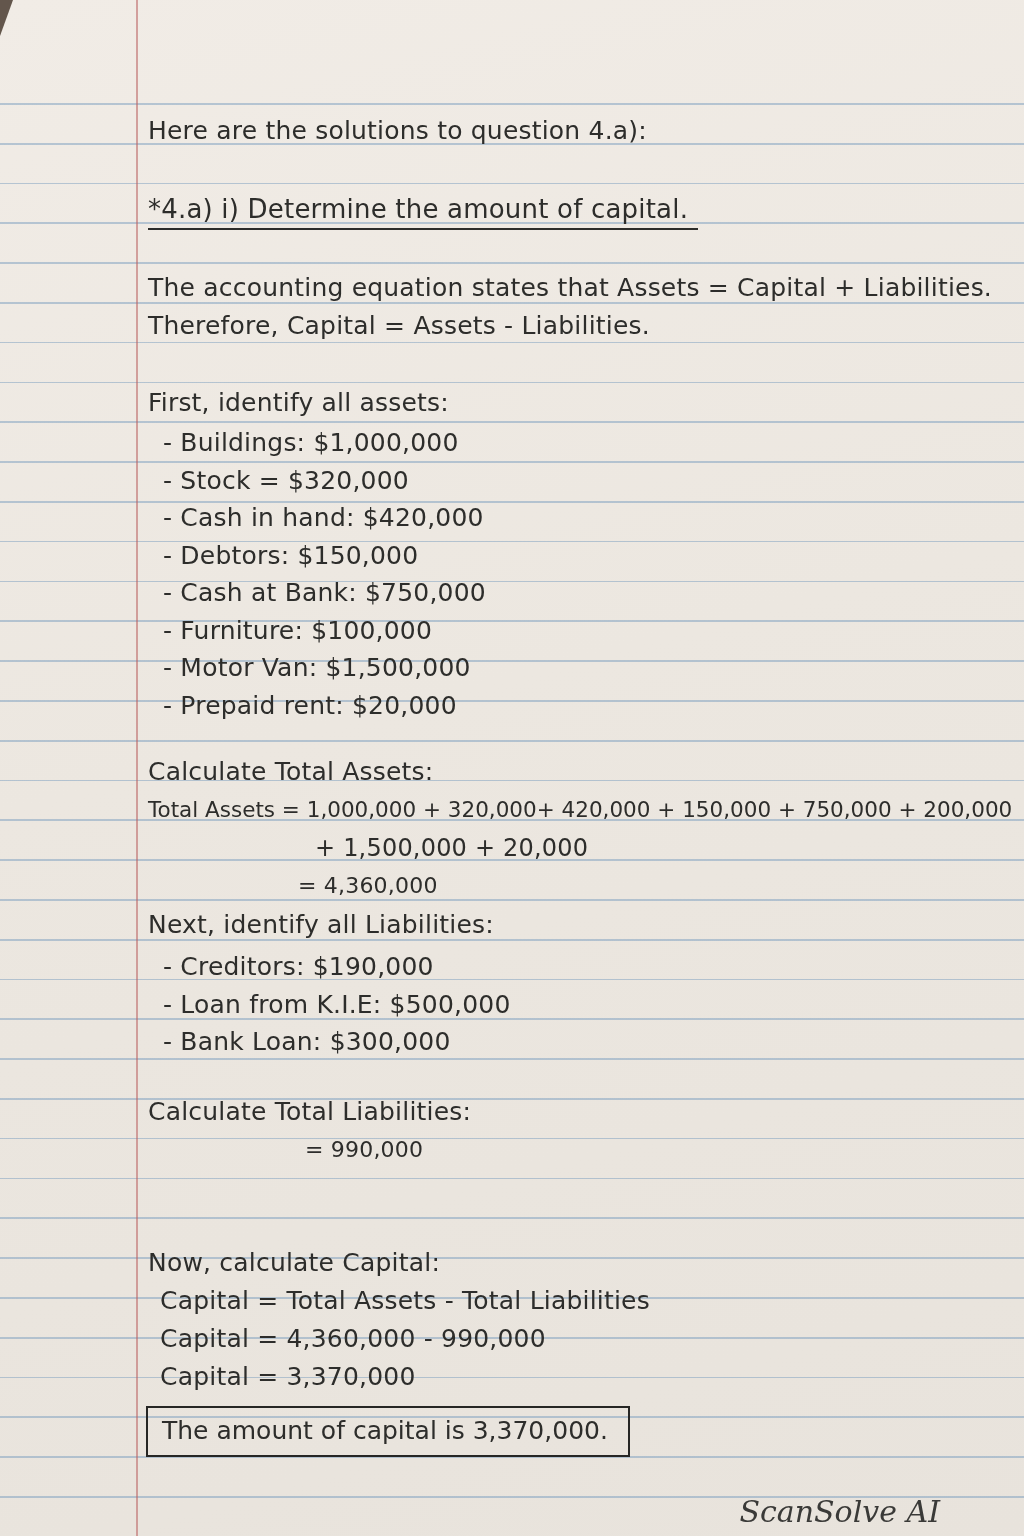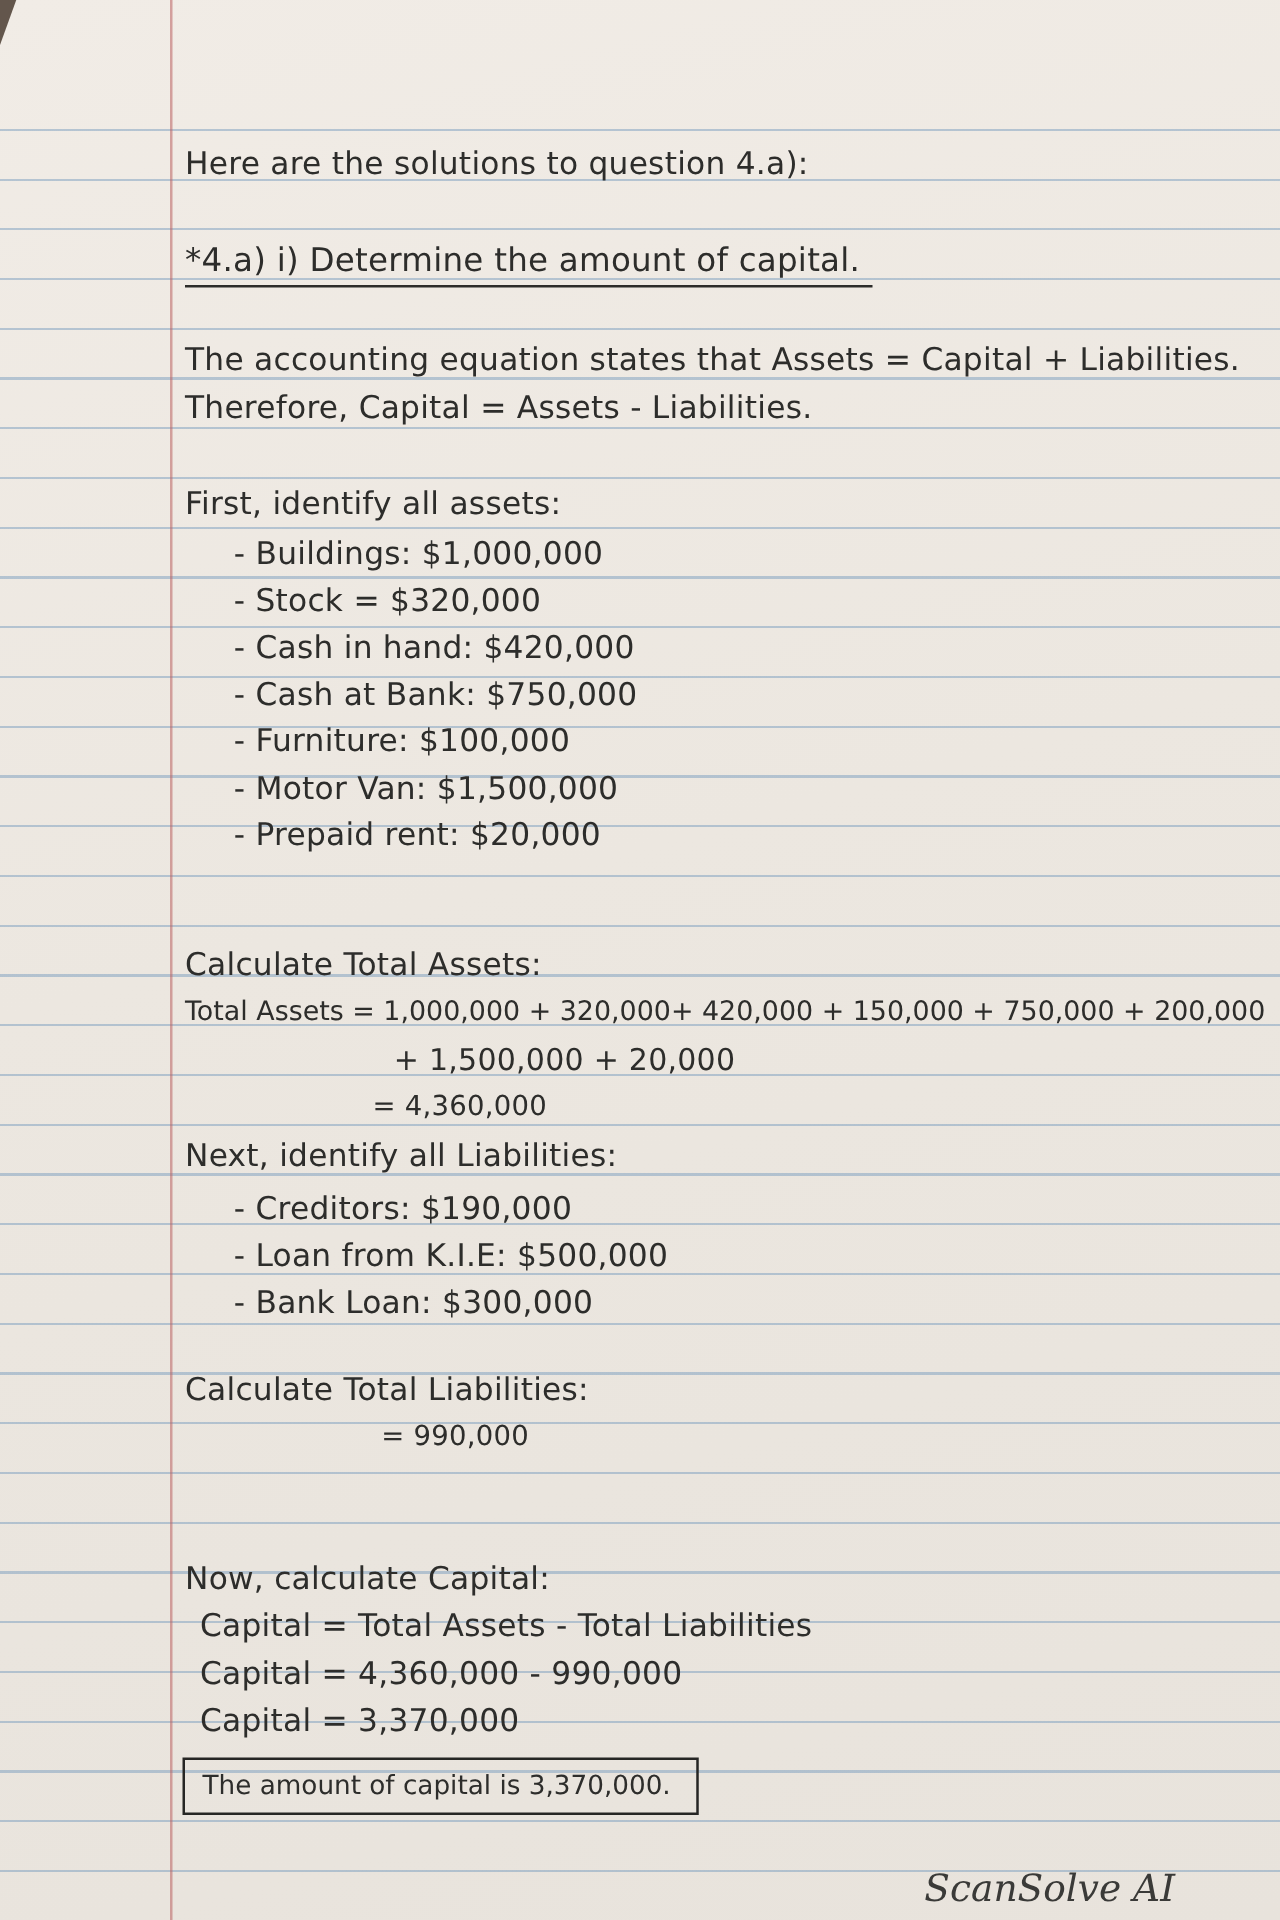--- a/index.html
+++ b/index.html
@@ -40,35 +40,35 @@
     white-space: nowrap;
     letter-spacing: 0.2px;
   }
   .line { font-size: 25px; line-height: 38px; }
   .bline { font-size: 25px; line-height: 38px; white-space: nowrap; }
   .heading { font-size: 26px; }
   .heading .u {
     border-bottom: 2.5px solid #2c2c2a;
     padding-bottom: 4px; padding-right: 10px;
   }
-  .list { left: 163px; margin-left: 24px; }
+  .list { left: 163px; }
   .list .bline { line-height: 37.5px; }
   .li3 .bline { line-height: 37.7px; }
   .fs-long  { font-size: 21.5px; letter-spacing: 0; }
   .fs-mid   { font-size: 24px; }
   .fs-big   { font-size: 22px; }
   .ind-sum2 { padding-left: 167px; }
   .ind-sum3 { padding-left: 150px; }
   .ind-liab { padding-left: 157px; }
   .ind-cap  { padding-left: 12px; }
   .answer-box {
     position: absolute; left: 146px; top: 1406px;
     border: 2.5px solid #262624;
     padding: 8px 20px 10px 14px;
-    font-size: 21px; white-space: nowrap;
+    font-size: 25px; white-space: nowrap;
     background: transparent;
   }
   .watermark {
     position: absolute; right: 84px; top: 1494px;
     font-family: "DejaVu Serif", serif;
     font-style: italic;
     font-size: 30px;
     color: #3a3a38;
     white-space: nowrap;
   }
@@ -92,20 +92,21 @@
     <div class="bline">The accounting equation states that Assets = Capital + Liabilities.</div>
     <div class="bline">Therefore, Capital = Assets - Liabilities.</div>
   </div>
 
   <div class="line" style="top:384px">First, identify all assets:</div>
 
   <div class="block list" style="top:424px">
     <div class="bline">- Buildings: $1,000,000</div>
     <div class="bline">- Stock = $320,000</div>
     <div class="bline">- Cash in hand: $420,000</div>
+    <div class="bline">- Debtors: $150,000</div>
     <div class="bline">- Cash at Bank: $750,000</div>
     <div class="bline">- Furniture: $100,000</div>
     <div class="bline">- Motor Van: $1,500,000</div>
     <div class="bline">- Prepaid rent: $20,000</div>
   </div>
 
   <div class="block" style="top:753px">
     <div class="bline">Calculate Total Assets:</div>
     <div class="bline fs-long">Total Assets = 1,000,000 + 320,000+ 420,000 + 150,000 + 750,000 + 200,000</div>
     <div class="bline fs-mid ind-sum2">+ 1,500,000 + 20,000</div>

